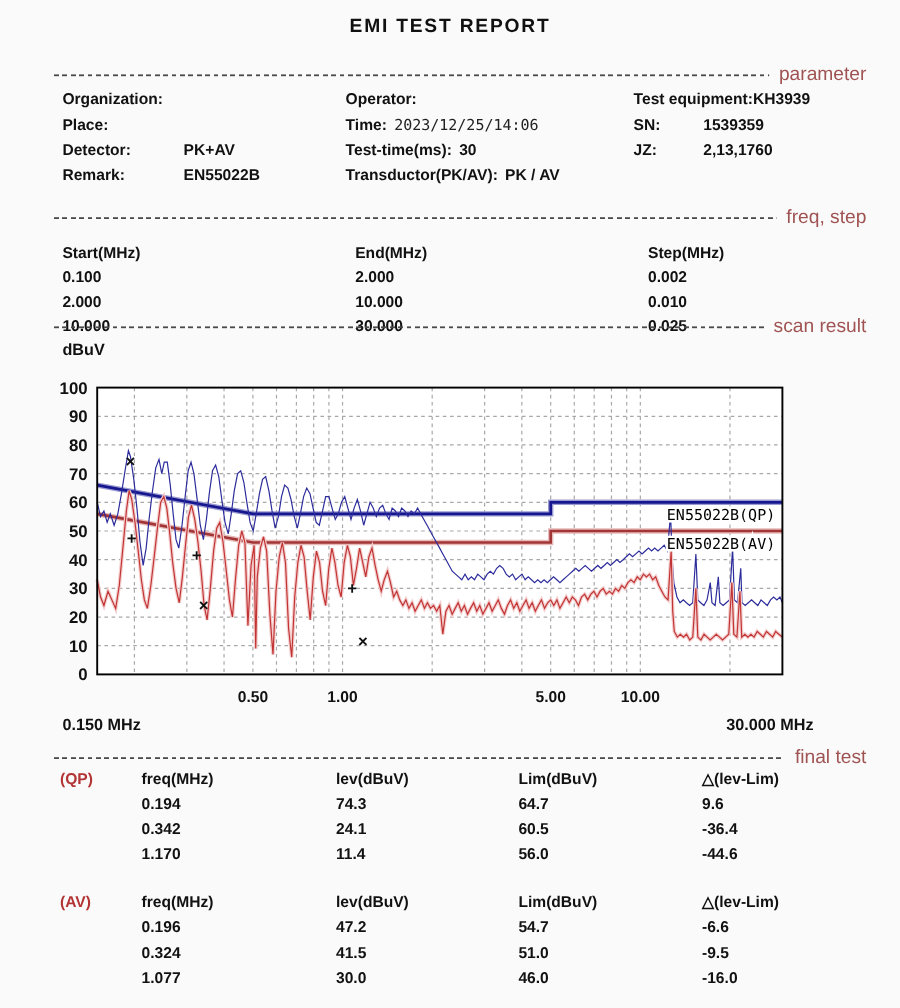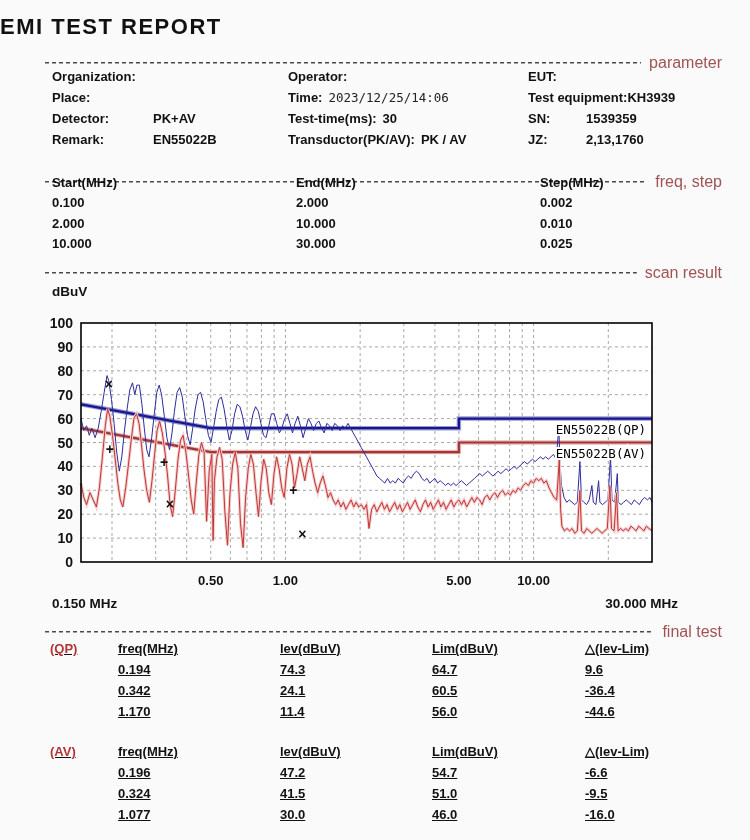--- a/index.html
+++ b/index.html
@@ -1,37 +1,37 @@
 <!DOCTYPE html>
 <html><head>
 <meta charset="utf-8">
 <style>
   html,body{margin:0;padding:0;background:#e8e8e8;}
   .page{position:relative;width:750px;height:840px;background:#fafafa;
         font-family:"Liberation Sans",sans-serif;color:#111;overflow:hidden;}
-  .title{position:absolute;top:14px;left:0;width:100%;
-         font-size:22px;font-weight:bold;letter-spacing:1.5px;}
+  .title{position:absolute;top:14px;left:0;width:100%;text-align:center;
+         font-size:16px;font-weight:bold;letter-spacing:1.5px;}
   .sep{position:absolute;left:45px;right:28px;display:flex;align-items:center;height:12px;}
   .sep .line{flex:1;height:2px;
       background:repeating-linear-gradient(90deg,#4a4a4a 0 4px,transparent 4px 7px);
       background-size:100% 1.5px;background-repeat:no-repeat;background-position:center;}
   .sep .label{margin-left:8px;font-size:16px;color:#a05353;white-space:nowrap;}
   .pcol{position:absolute;top:69px;}
   .pcol.c1{left:52px;} .pcol.c2{left:288px;} .pcol.c3{left:528px;}
-  .prow{height:21px;display:flex;align-items:flex-start;font-size:13px;font-weight:bold;}
+  .prow{height:21px;display:flex;align-items:flex-end;font-size:13px;font-weight:bold;}
   .c1 .plabel{min-width:95px;} .c3 .plabel{min-width:52px;}
   .pval{margin-left:6px;white-space:pre;}
   .mono{font-family:"DejaVu Sans Mono",monospace;font-weight:normal;color:#222;font-size:12.5px;}
-  .freq-table{position:absolute;left:52px;top:172px;display:grid;
+  .freq-table{position:absolute;left:52px;top:200px;display:grid;
       grid-template-columns:244px 244px 160px;grid-auto-rows:20.5px;
       font-size:13px;font-weight:bold;align-items:center;}
   .chart-wrap{position:absolute;left:0;top:272px;width:750px;height:345px;}
   .result-table{position:absolute;left:50px;display:grid;
       grid-template-columns:68px 162px 152px 153px 140px;grid-auto-rows:21px;
-      font-size:13px;font-weight:bold;align-items:center;text-decoration:underline;}
+      font-size:13px;font-weight:bold;align-items:center;}
   .result-table .tag{color:#b33434;}
   .qp-table{top:638px;} .av-table{top:741px;}
 </style>
 </head>
 <body>
 
 <div class="page">
 
   <div class="title">EMI TEST REPORT</div>
 
@@ -72,24 +72,20 @@
         <span class="plabel">Test-time(ms):</span>
         <span class="pval">30</span>
       </div>
     <div class="prow">
         <span class="plabel">Transductor(PK/AV):</span>
         <span class="pval">PK / AV</span>
       </div>
   </div>
 
   <div class="pcol c3">
-    <div class="prow">
-        <span class="plabel">EUT:</span>
-        <span class="pval"></span>
-      </div>
     <div class="prow">
         <span class="plabel" style="min-width:0">Test equipment:</span>
         <span class="pval" style="margin-left:0">KH3939</span>
       </div>
     <div class="prow">
         <span class="plabel">SN:</span>
         <span class="pval">1539359</span>
       </div>
     <div class="prow">
         <span class="plabel">JZ:</span>

